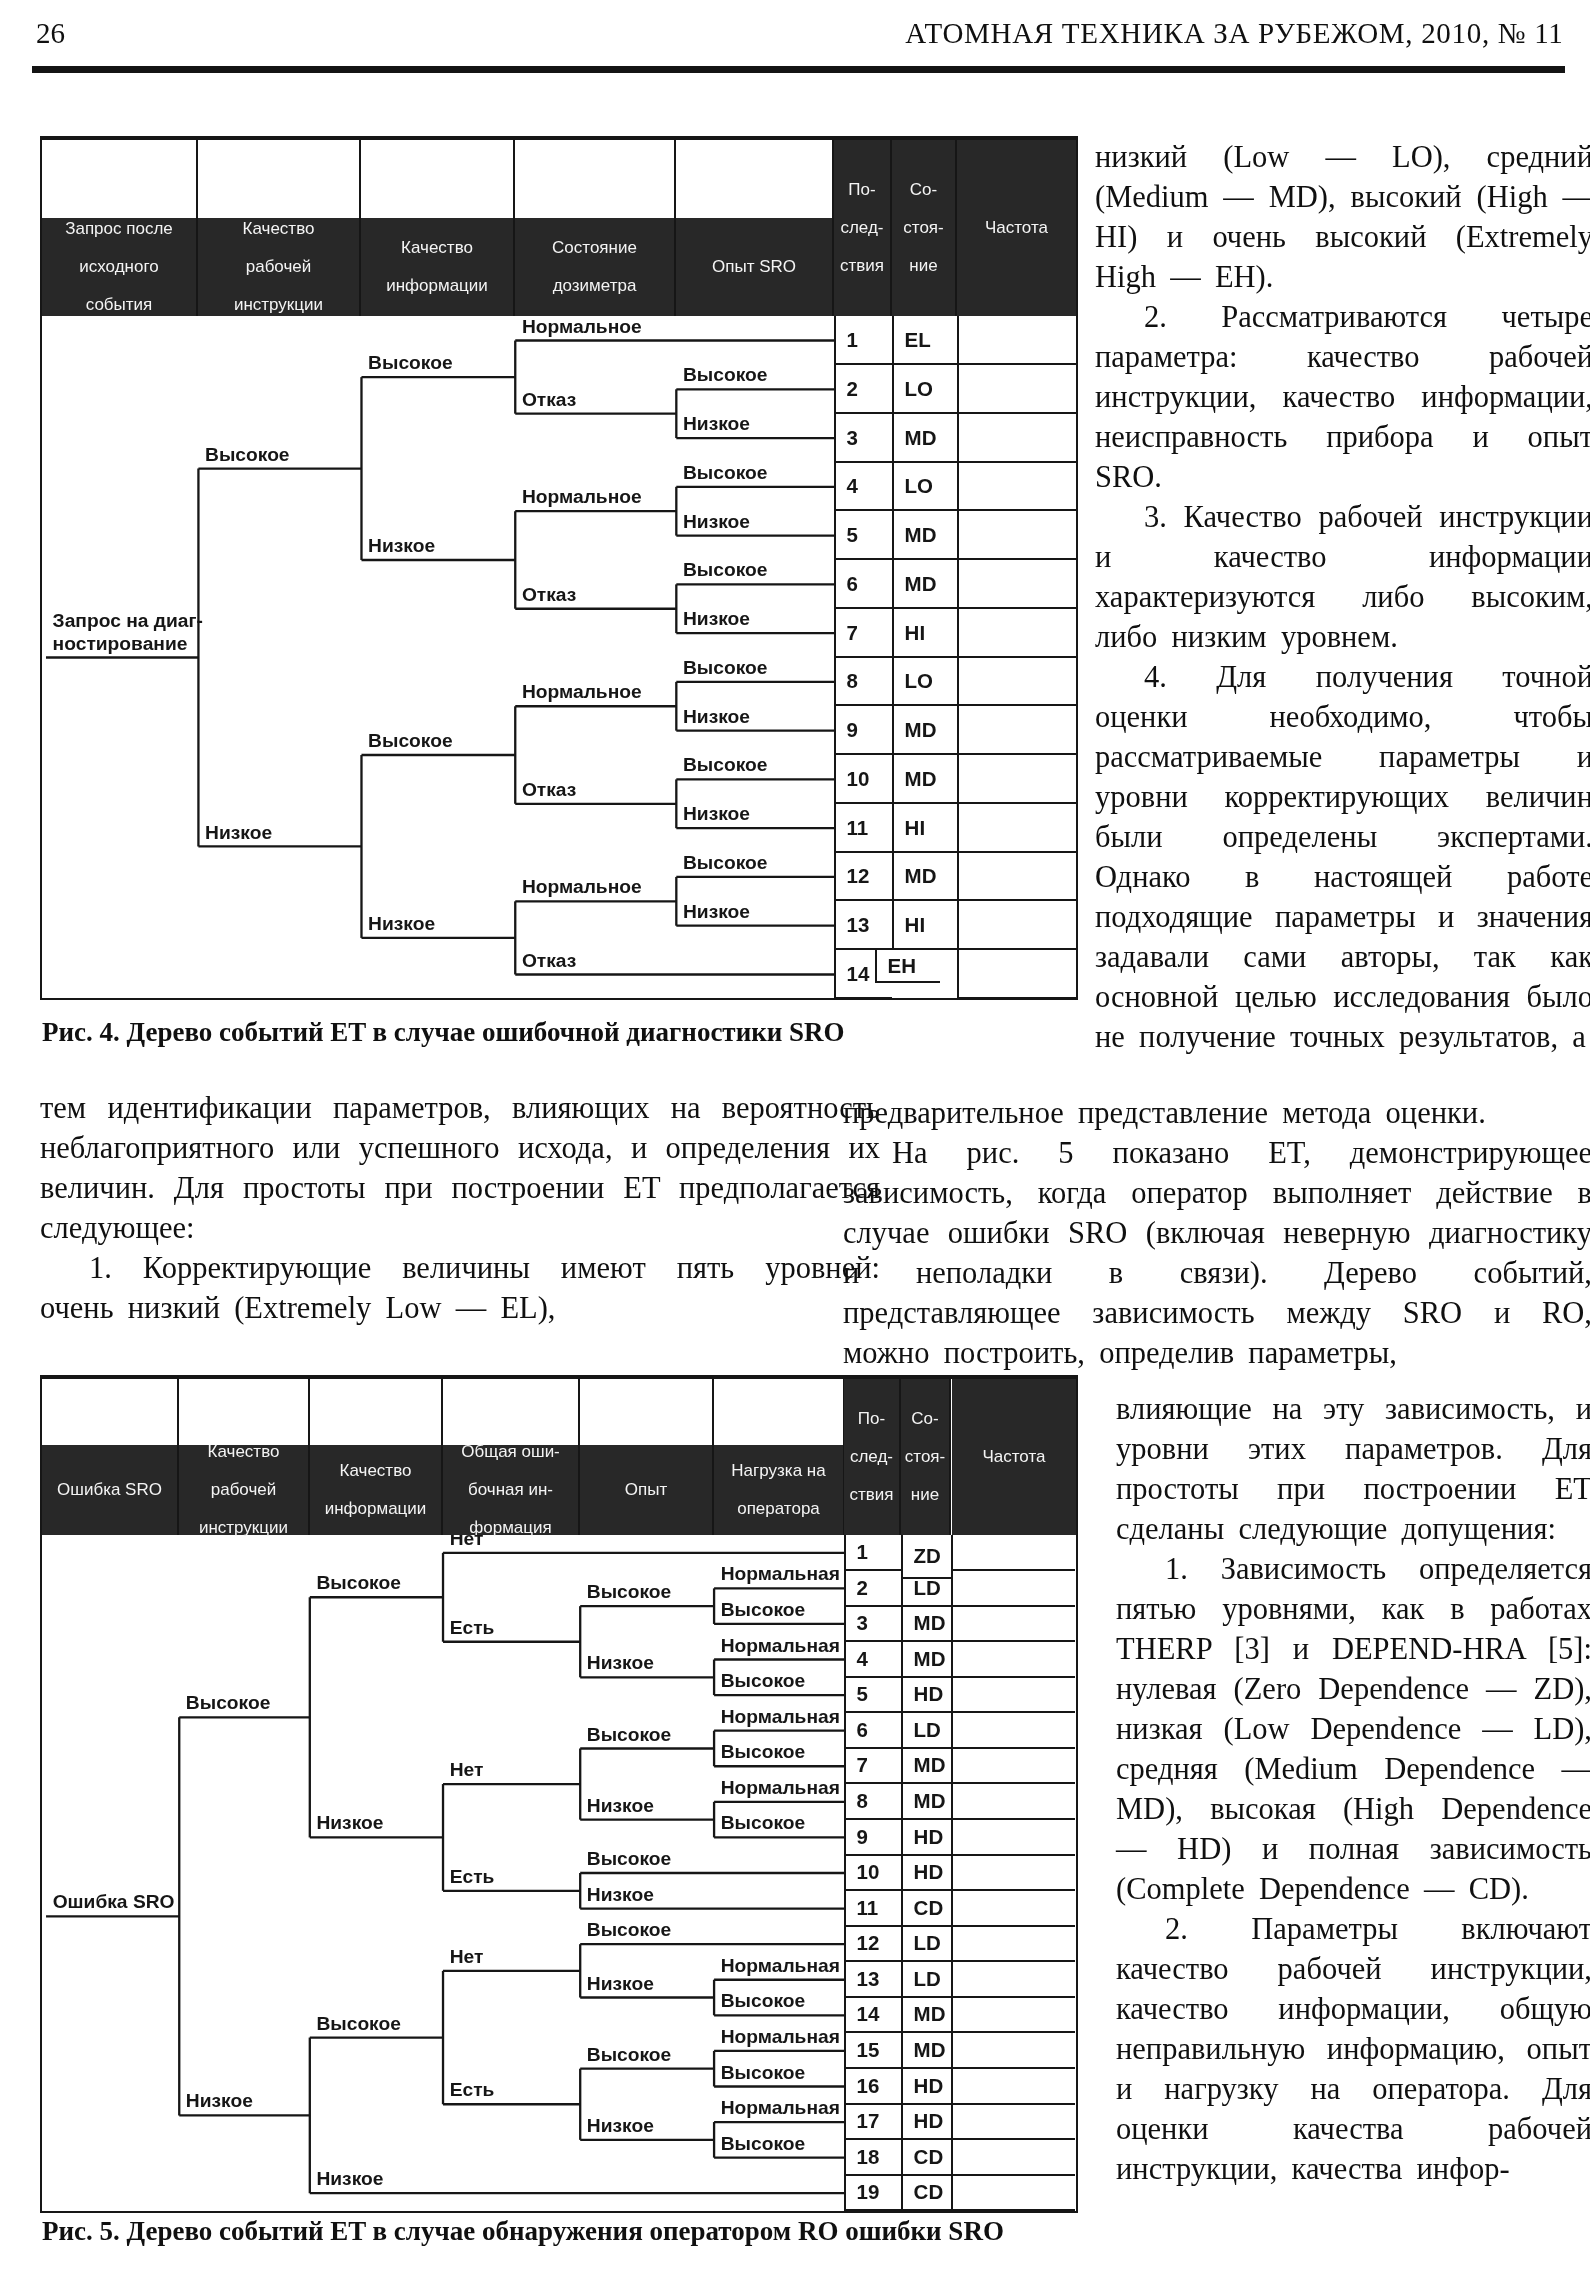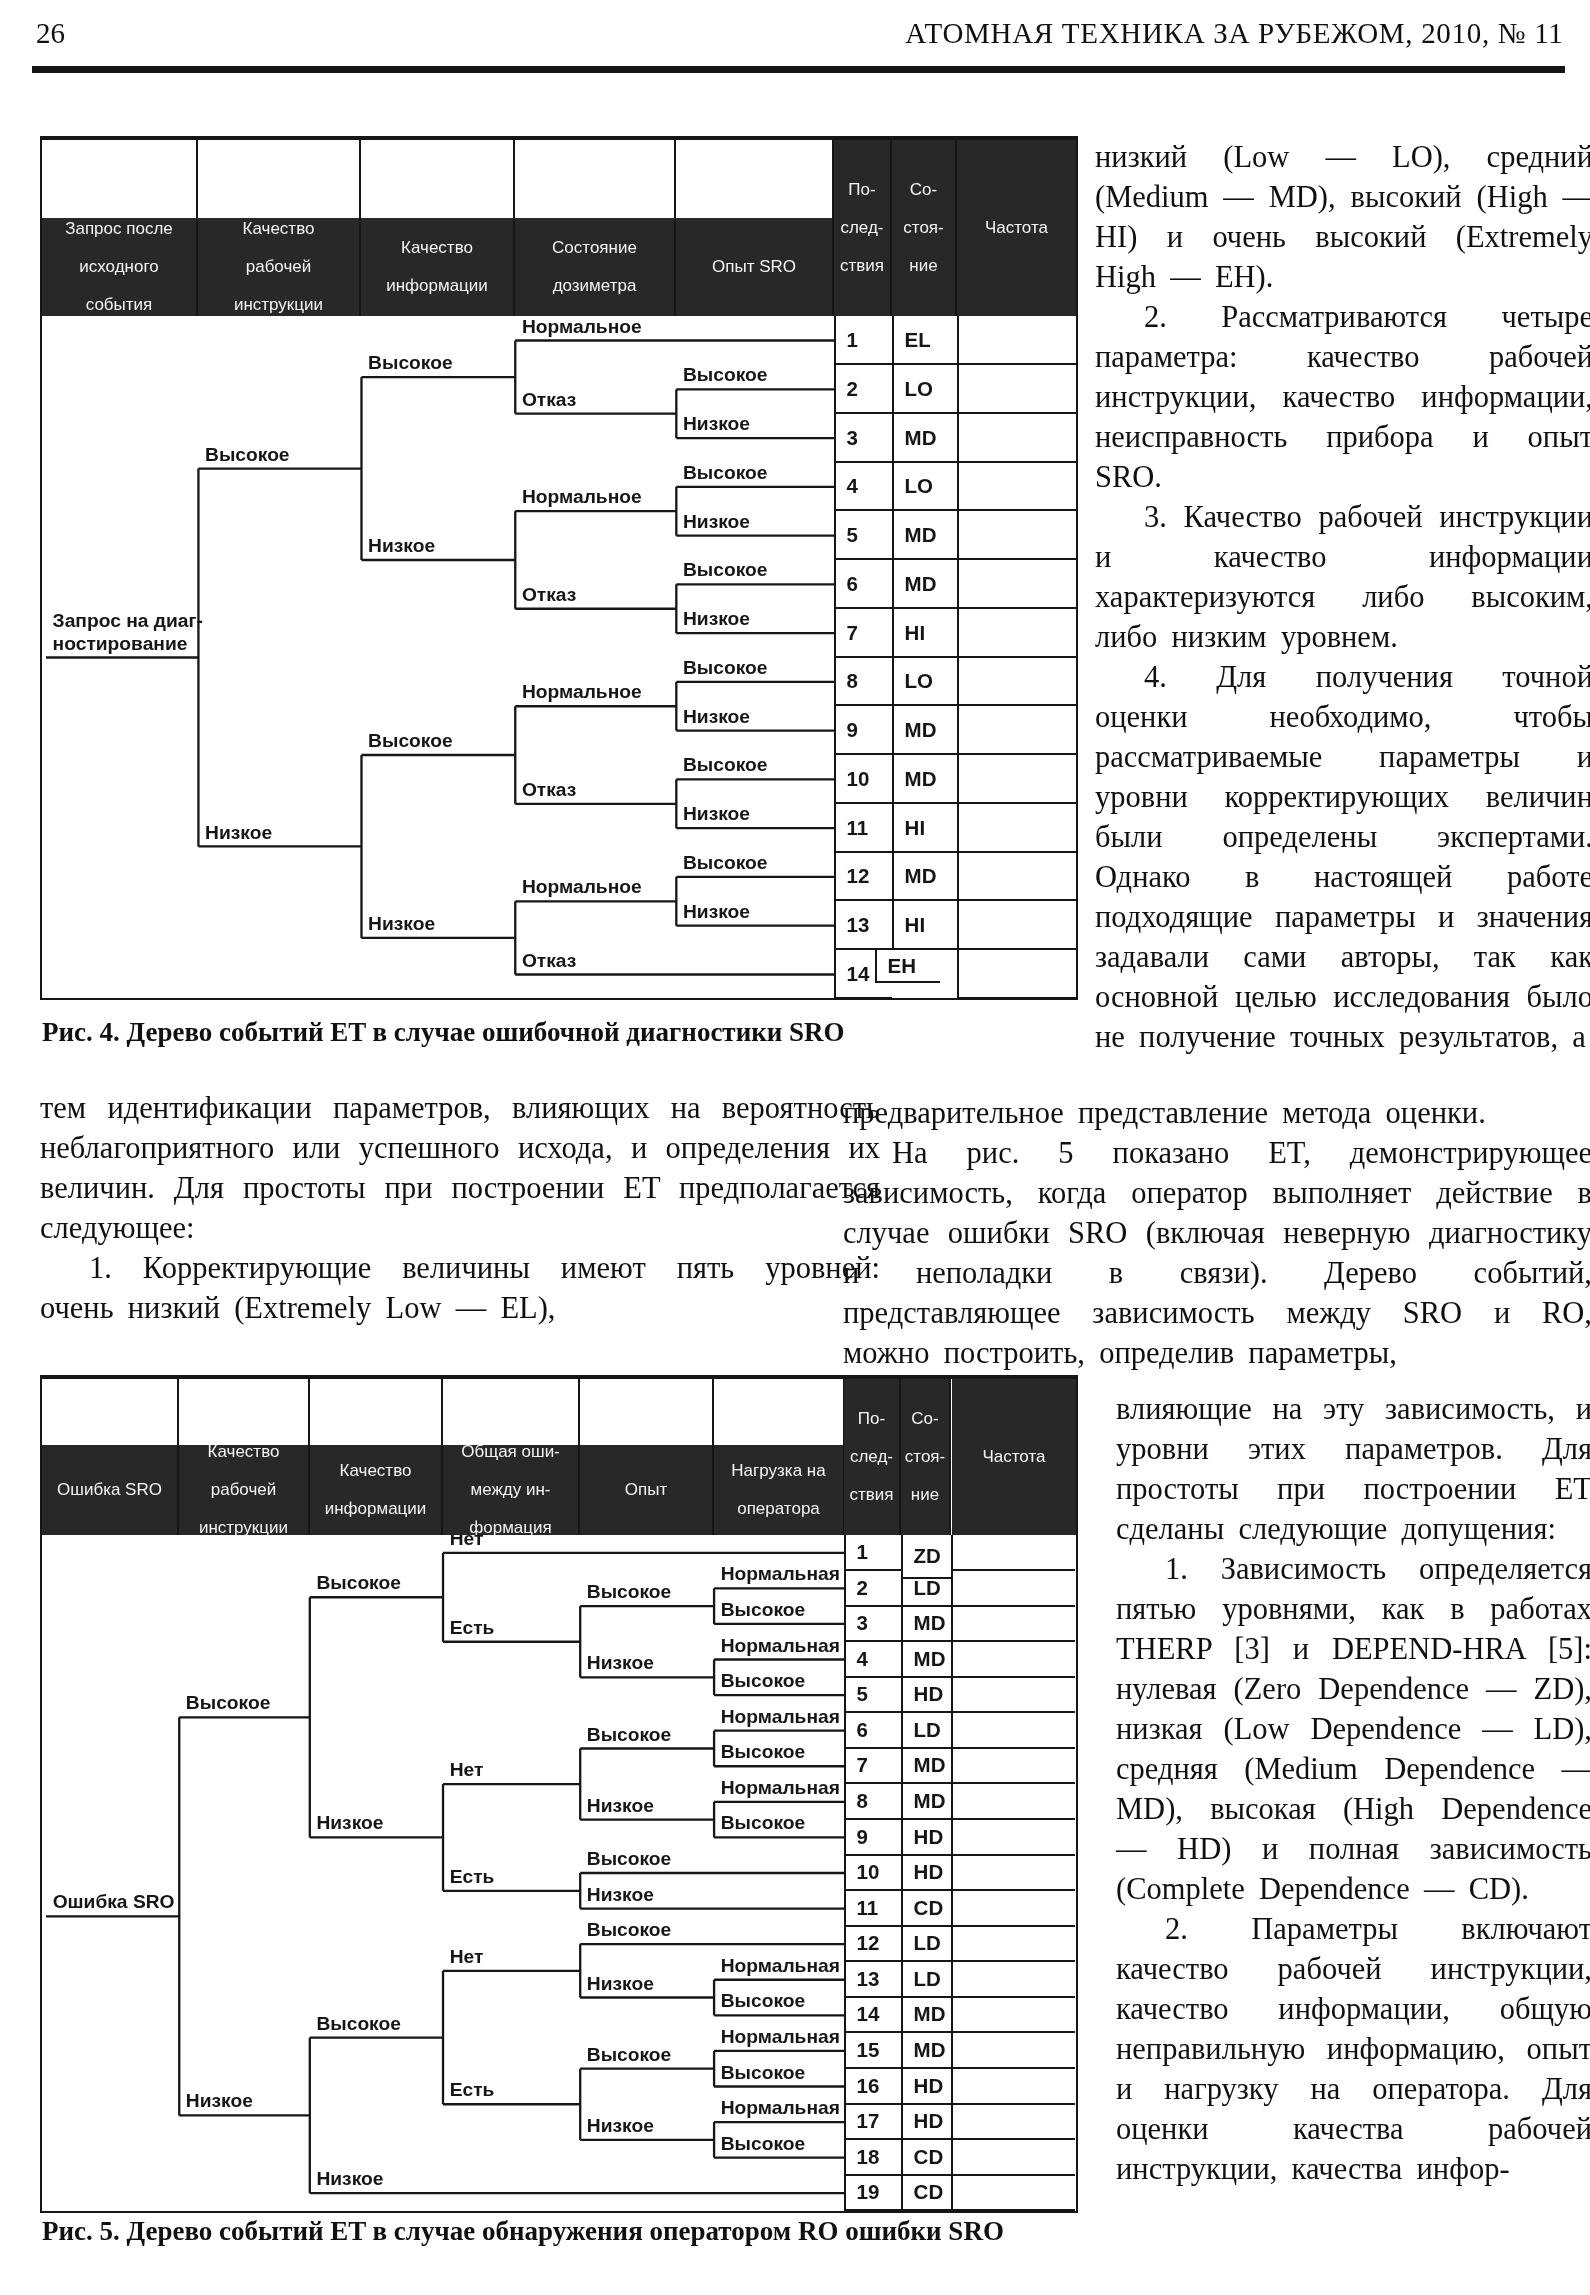--- a/index.html
+++ b/index.html
@@ -252,21 +252,21 @@
         </div>
         <div class="hcell" style="left: 268px; width: 133px; height: 156px; border-right: 2px solid rgb(22, 22, 22);">
           <div class="dark" style="top: 66px; bottom: 0px;">
             <span class="hl">Качество</span>
             <span class="hl">информации</span>
           </div>
         </div>
         <div class="hcell" style="left: 401px; width: 137px; height: 156px; border-right: 2px solid rgb(22, 22, 22);">
           <div class="dark" style="top: 66px; bottom: 0px;">
             <span class="hl">Общая оши-</span>
-            <span class="hl">между ин-</span>
+            <span class="hl">бочная ин-</span>
             <span class="hl">формация</span>
           </div>
         </div>
         <div class="hcell" style="left: 538px; width: 134px; height: 156px; border-right: 2px solid rgb(22, 22, 22);">
           <div class="dark" style="top: 66px; bottom: 0px;">
             <span class="hl">Опыт</span>
           </div>
         </div>
         <div class="hcell" style="left: 672px; width: 131px; height: 156px; border-right: 2px solid rgb(22, 22, 22);">
           <div class="dark" style="top: 66px; bottom: 0px;">

